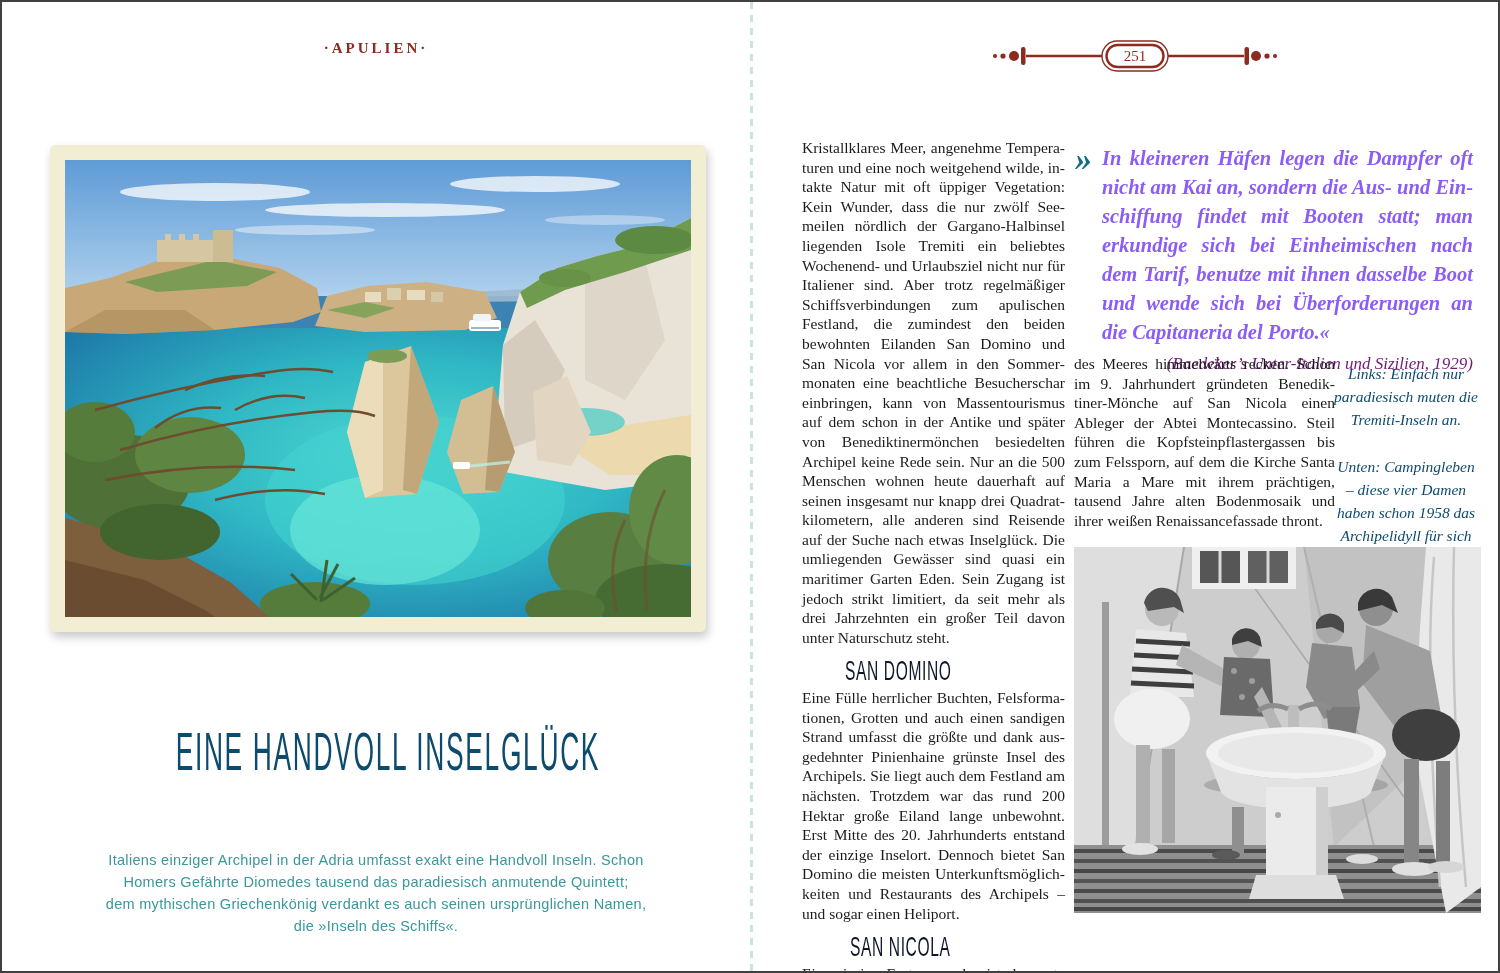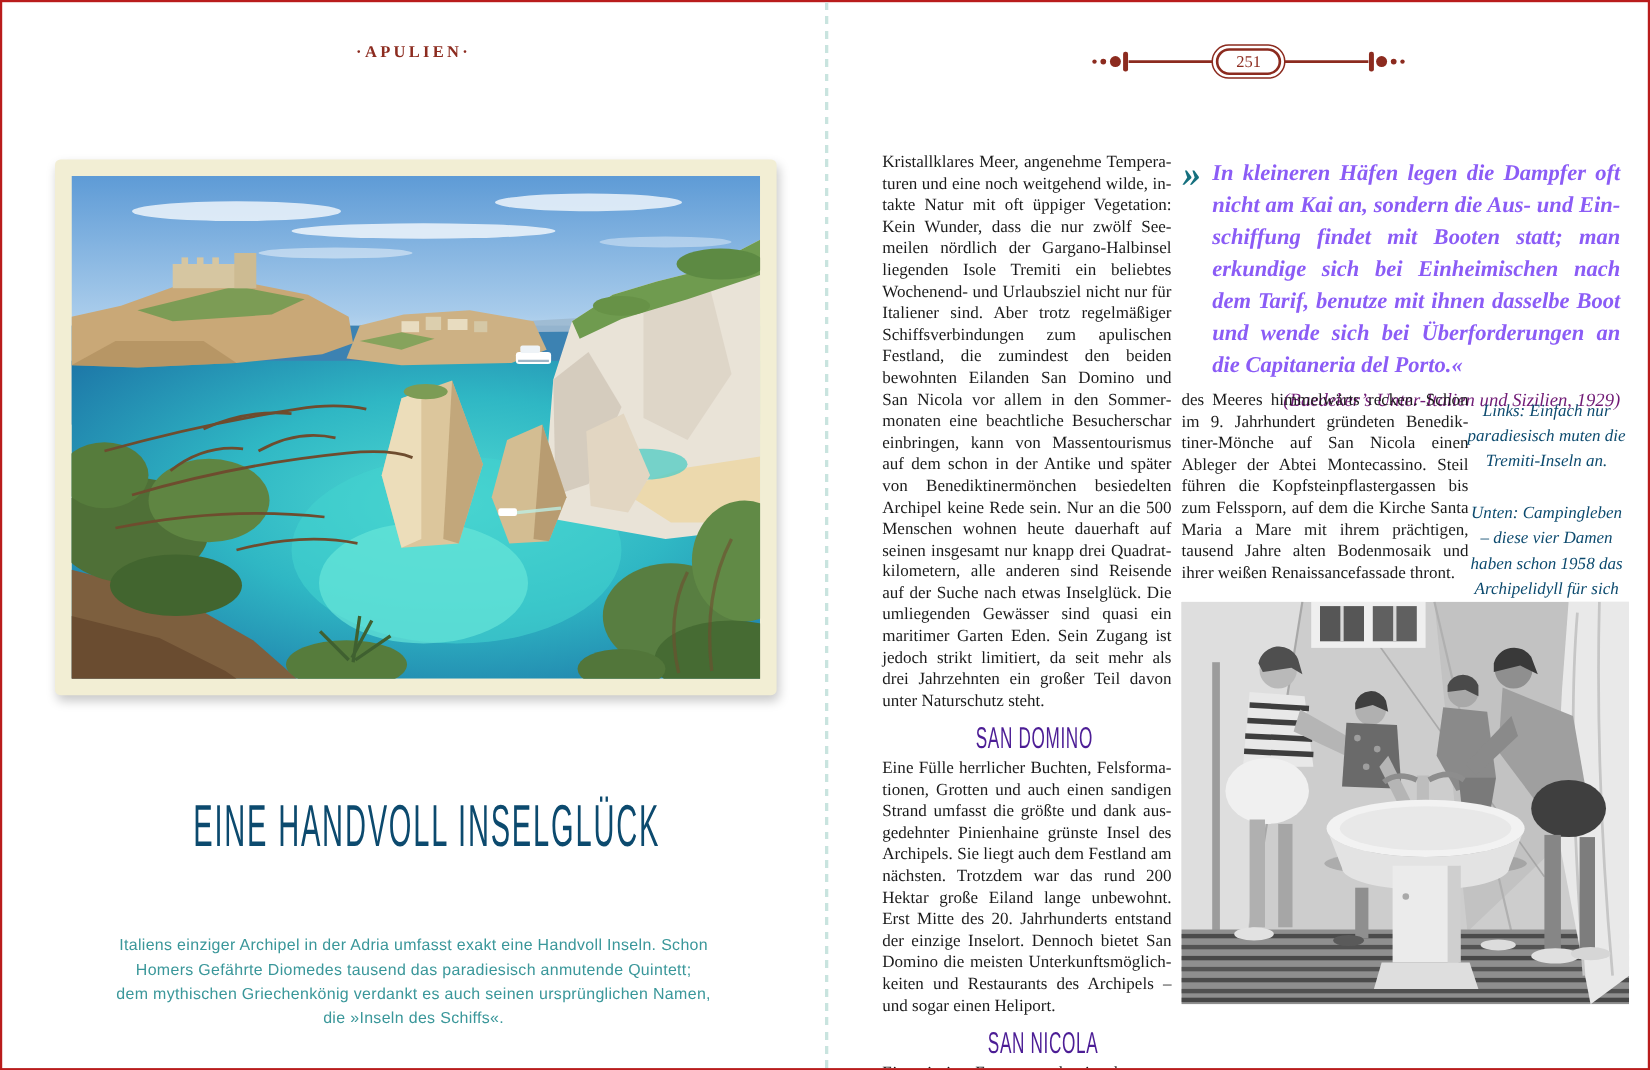--- a/index.html
+++ b/index.html
@@ -1,19 +1,19 @@
 <!DOCTYPE html>
 <html><head>
 <meta charset="utf-8">
 <style>
   * { margin:0; padding:0; box-sizing:border-box; }
   body { background:#ffffff; font-family:"Liberation Serif", serif; }
   #spread {
     position:relative; width:1500px; height:973px; background:#ffffff;
-    border:2px solid #b91c1c; overflow:hidden;
+    border:2px solid #404040; overflow:hidden;
   }
   
   .divider {
     position:absolute; left:748px; top:0; width:3px; height:973px;
     background:repeating-linear-gradient(to bottom,#c9e4df 0 7px, transparent 7px 13px);
   }
   
   .apulien-header {
     position:absolute; left:0; top:38px; width:748px; text-align:center;
     font-family:"Liberation Serif", serif; font-weight:bold; font-size:15px;
@@ -45,21 +45,21 @@
     color:#3a979a; letter-spacing:.3px;margin-top:48px;
   }
   .intro div { white-space:nowrap; }
   
   .ornament { position:absolute; left:988px; top:36px; }
   .col { position:absolute; text-align:justify; font-size:15.5px; line-height:19.6px;
          color:#1b1b1b; hyphens:manual; -webkit-hyphens:manual; }
   .col1 { left:800px; top:136px; width:263px; }
   .col2p { left:1072px; top:352px; width:261px; }
   .red-heading {
-    color:#4c1d95; margin-top:15px; margin-bottom:3px; text-align:right;
+    color:#0f172a; margin-top:15px; margin-bottom:3px; text-align:center;
   }
   .red-heading span {
     display:inline-block; font-family:"Liberation Sans", sans-serif;
     font-size:26px; font-weight:400; letter-spacing:1px;
     transform:scaleX(.6) scaleY(1.05); transform-origin:left bottom;
   }
   .quote-block { position:absolute; left:1077px; top:142px; width:394px; }
   .quote-mark {
     position:absolute; left:-4px; top:-4px; font-size:34px; font-weight:bold;
     font-style:italic; color:#15707e; font-family:"Liberation Serif", serif;

